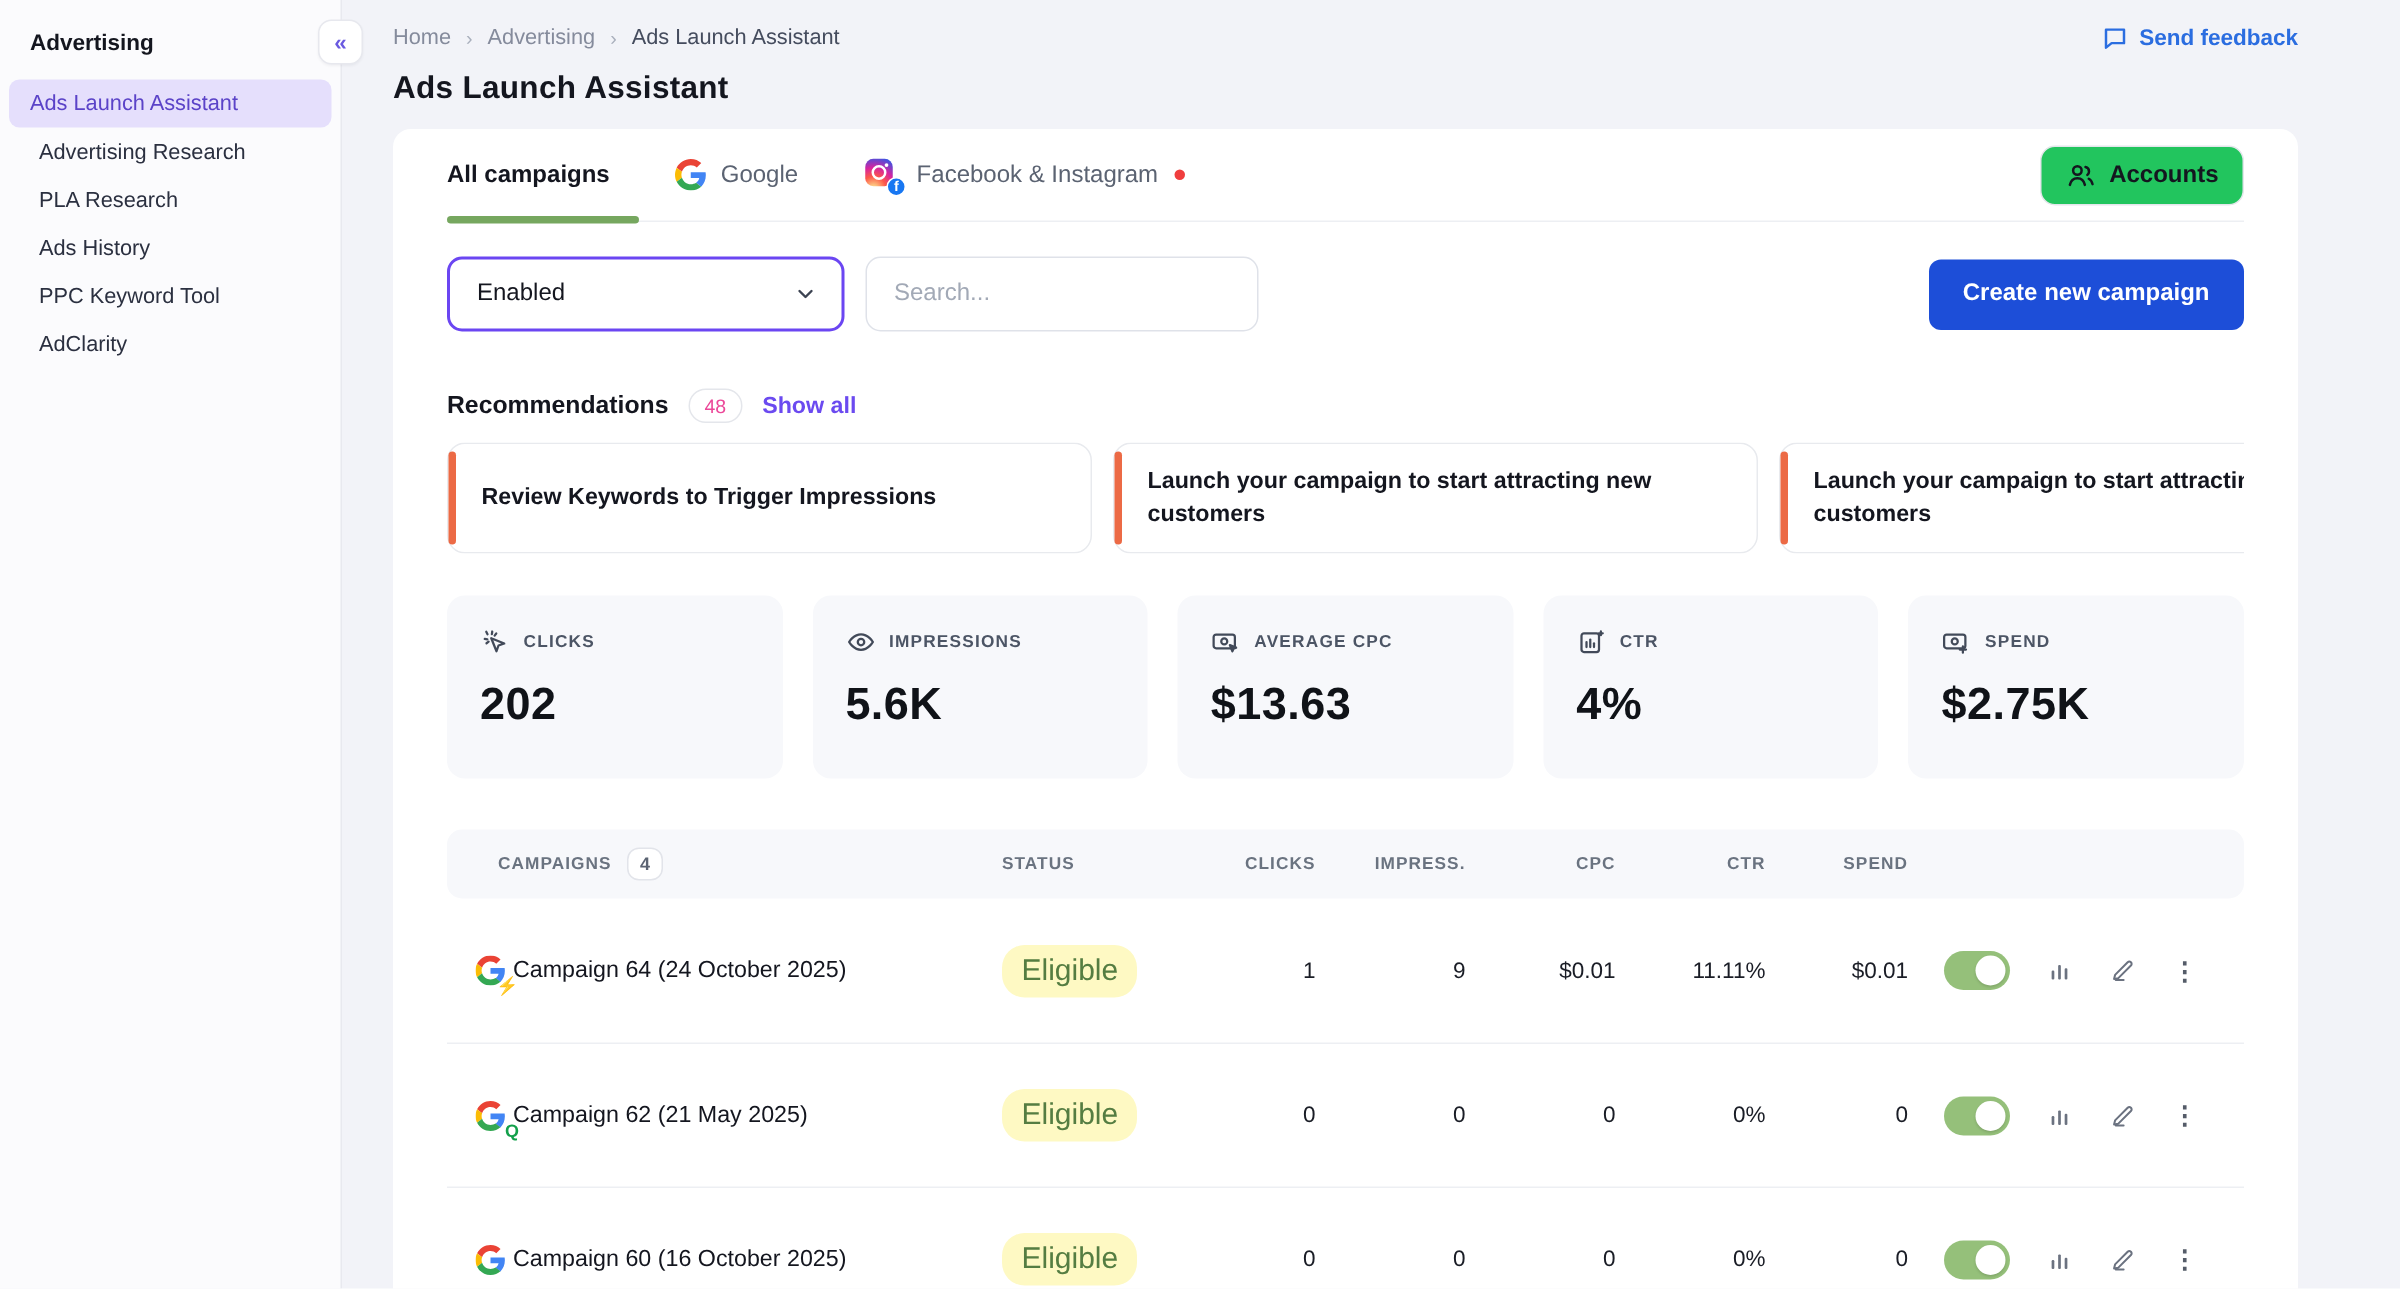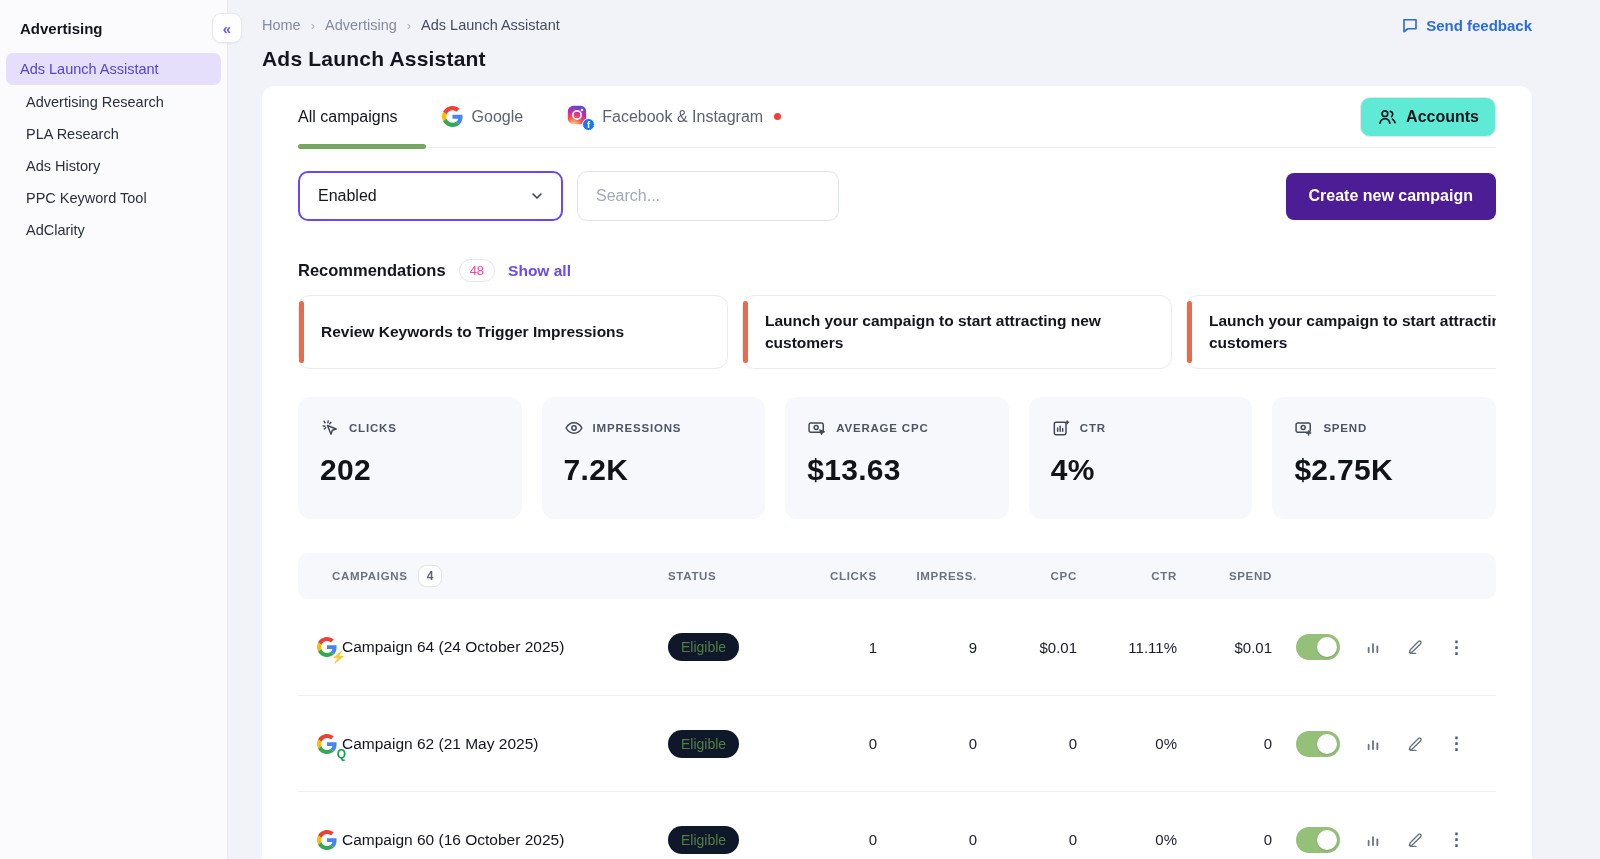--- a/index.html
+++ b/index.html
@@ -40,42 +40,42 @@
   .feedback { display:flex; align-items:center; gap:7px; color:#2b6de0; font-size:15px; font-weight:600; cursor:pointer; }
   .page-title { margin-top:13px; font-size:21px; font-weight:700; color:#14161f; letter-spacing:.2px; }
   
   .card {
     margin-top:15px; background:#fff; border-radius:12px;
     padding:0 36px; height:900px; position:relative;
   }
   
   .tabs-row { display:flex; align-items:center; height:62px; border-bottom:1px solid #edeff3; position:relative; }
   .tab { display:flex; align-items:center; gap:9px; margin-right:44px; font-size:16px; color:#5b6372; cursor:pointer; height:100%; }
-  .tab.active { font-weight:400; color:#14161f; }
+  .tab.active { font-weight:700; color:#14161f; }
   .tab-underline { position:absolute; left:0; bottom:-2px; width:128px; height:5px; background:#76a75f; border-radius:4px; }
   .dot { width:7px; height:7px; border-radius:50%; background:#f03e3e; margin-left:2px; }
   .accounts-btn {
     margin-left:auto; display:flex; align-items:center; gap:9px;
-    border:1px solid #e4e6eb; background:#5eead4; border-radius:10px;
+    border:1px solid #e4e6eb; background:#22c55e; border-radius:10px;
     height:40px; padding:0 16px; font-size:16px; font-weight:600; color:#14161f; cursor:pointer;
   }
   
   .filter-row { display:flex; align-items:center; margin-top:23px; }
   .select {
     width:265px; height:50px; border:2px solid #6b46f2; border-radius:10px;
     display:flex; align-items:center; justify-content:space-between;
     padding:0 16px 0 18px; font-size:16px; color:#14161f; cursor:pointer; background:#fff;
   }
   .search-box {
     margin-left:14px; width:262px; height:50px; border:1px solid #dfe2e9; border-radius:10px;
     padding:0 18px; font-size:16px; color:#14161f; outline:none; font-family:"Liberation Sans",sans-serif;
   }
   .search-box::placeholder { color:#a2a9b6; }
   .create-btn {
-    margin-left:auto; height:47px; padding:0 23px; background:#4c1d95; border:none;
+    margin-left:auto; height:47px; padding:0 23px; background:#1d4ed8; border:none;
     border-radius:8px; color:#fff; font-size:16px; font-weight:600; cursor:pointer;
     font-family:"Liberation Sans",sans-serif;
   }
   
   .rec-head { display:flex; align-items:center; gap:13px; margin-top:38px; }
   .rec-title { font-size:16.5px; font-weight:700; color:#14161f;text-align:right; }
   .rec-count { border:1px solid #e4e6eb; border-radius:14px; padding:3px 10px; font-size:13px; color:#ec4899; }
   .show-all { color:#6b4af0; font-size:15.5px; font-weight:600; cursor:pointer; }
   .rec-cards { display:flex; gap:14px; margin-top:13px; overflow:hidden; }
   .rec-card {
@@ -96,22 +96,22 @@
   .t-head { background:#f7f8fb; border-radius:10px; height:46px; font-size:11.5px; font-weight:700; letter-spacing:.7px; color:#6a7380; }
   .th-campaigns { grid-column:1 / 3; padding-left:34px; display:flex; align-items:center; gap:10px; }
   .th-count { border:1px solid #e2e4ea; background:#fff; border-radius:8px; padding:3px 8px; font-size:12px; color:#5b6372; letter-spacing:0; }
   .num { text-align:right; padding-right:16px; }
   .t-row { height:96px; }
   .t-row + .t-row { border-top:1px solid #edeff3; }
   .row-icon { display:flex; align-items:center; justify-content:center; position:relative; width:30px; height:26px; margin-left:14px; }
   .icon-sub { position:absolute; right:-4px; bottom:-4px; font-weight:800; font-size:12px; }
   .row-name { font-size:15.5px; color:#14161f; }
   .badge {
-    display:inline-block; background:#0f172a; color:#557d42; border-radius:15px;
-    padding:6px 13px; font-size:14px;
+    display:inline-block; background:#fef9c3; color:#557d42; border-radius:15px;
+    padding:6px 13px; font-size:20px;
   }
   .cell-num { font-size:15px; color:#1a1d26; }
   .controls { display:flex; align-items:center; padding-left:8px; gap:24px; }
   .toggle { width:44px; height:26px; border-radius:13px; background:#95c07a; position:relative; cursor:pointer; flex:none; }
   .toggle::after { content:''; position:absolute; right:3px; top:3px; width:20px; height:20px; border-radius:50%; background:#fff; box-shadow:0 1px 2px rgba(0,0,0,.15); }
   .act-icon { color:#6b7280; cursor:pointer; display:flex; align-items:center; }
   .kebab { font-size:17px; font-weight:700; color:#555c69; cursor:pointer; letter-spacing:0; }
   .fbig-wrap { position:relative; width:26px; height:24px; }
   .fb-badge { position:absolute; right:-2px; bottom:-2px; width:13px; height:13px; border-radius:50%; background:#1877f2; color:#fff; font-size:9.5px; font-weight:700; display:flex; align-items:center; justify-content:center; border:1.5px solid #fff; }
 </style>
@@ -257,21 +257,21 @@
       <div class="stat-card">
         <div class="stat-label">
           <span class="act-icon" style="color:#424a59">
             <svg width="20" height="20" viewBox="0 0 24 24" fill="none" stroke="currentColor" stroke-width="1.8" stroke-linecap="round" stroke-linejoin="round">
                 <path d="M2.5 12S6 5.8 12 5.8 21.5 12 21.5 12 18 18.2 12 18.2 2.5 12 2.5 12z"></path>
                 <circle cx="12" cy="12" r="2.6"></circle>
               </svg>
           </span>
           <span>IMPRESSIONS</span>
         </div>
-        <div class="stat-value">7.2K</div>
+        <div class="stat-value">5.6K</div>
       </div>
       <div class="stat-card">
         <div class="stat-label">
           <span class="act-icon" style="color:#424a59">
             <svg width="20" height="20" viewBox="0 0 24 24" fill="none" stroke="currentColor" stroke-width="1.8" stroke-linecap="round" stroke-linejoin="round">
                 <rect x="2.5" y="6" width="17" height="11" rx="2"></rect>
                 <circle cx="11" cy="11.5" r="2.4"></circle>
                 <path d="M15.5 14.5l2 5 .9-2.1 2.1-.9z" fill="currentColor"></path>
               </svg>
           </span>

